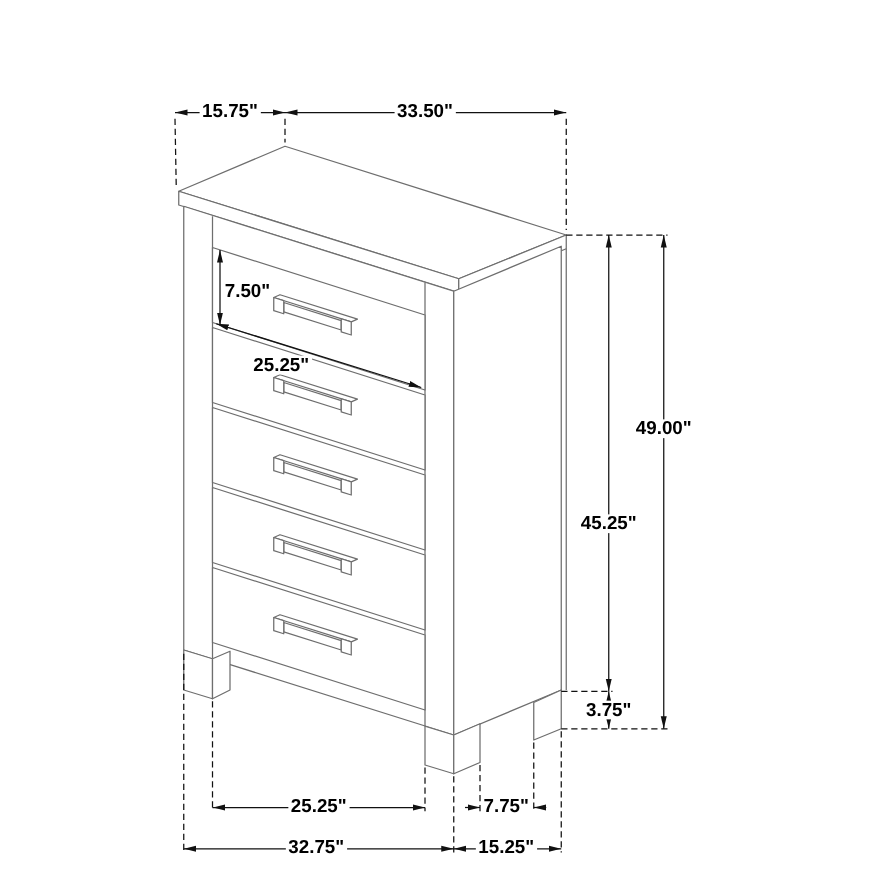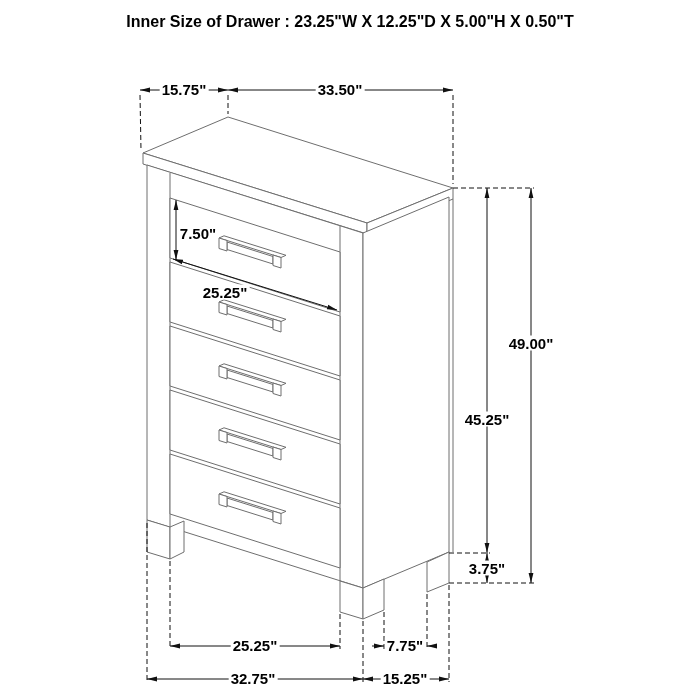--- a/index.html
+++ b/index.html
@@ -98,21 +98,20 @@
         <line x1="170" y1="561" x2="170" y2="649"></line>
         <line x1="340" y1="614" x2="340" y2="649"></line>
         <line x1="363" y1="621" x2="363" y2="682"></line>
         <line x1="384" y1="612" x2="384" y2="649"></line>
         <line x1="427" y1="594" x2="427" y2="649"></line>
         <line x1="449" y1="585" x2="449" y2="682"></line>
       </g>
     </g>
   </svg>
 
-  <div class="title" style="left:350px;top:22px;">Inner Size of Drawer : 23.25"W X 12.25"D X 5.00"H X 0.50"T</div>
   <div class="lbl" style="left:184px;top:89px;">15.75"</div>
   <div class="lbl" style="left:340px;top:89px;">33.50"</div>
   <div class="lbl" style="left:198px;top:233px;">7.50"</div>
   <div class="lbl" style="left:225px;top:292px;">25.25"</div>
   <div class="lbl" style="left:531px;top:343px;">49.00"</div>
   <div class="lbl" style="left:487px;top:419px;">45.25"</div>
   <div class="lbl" style="left:487px;top:568px;">3.75"</div>
   <div class="lbl" style="left:255px;top:645px;">25.25"</div>
   <div class="lbl" style="left:405px;top:645px;">7.75"</div>
   <div class="lbl" style="left:253px;top:678px;">32.75"</div>

